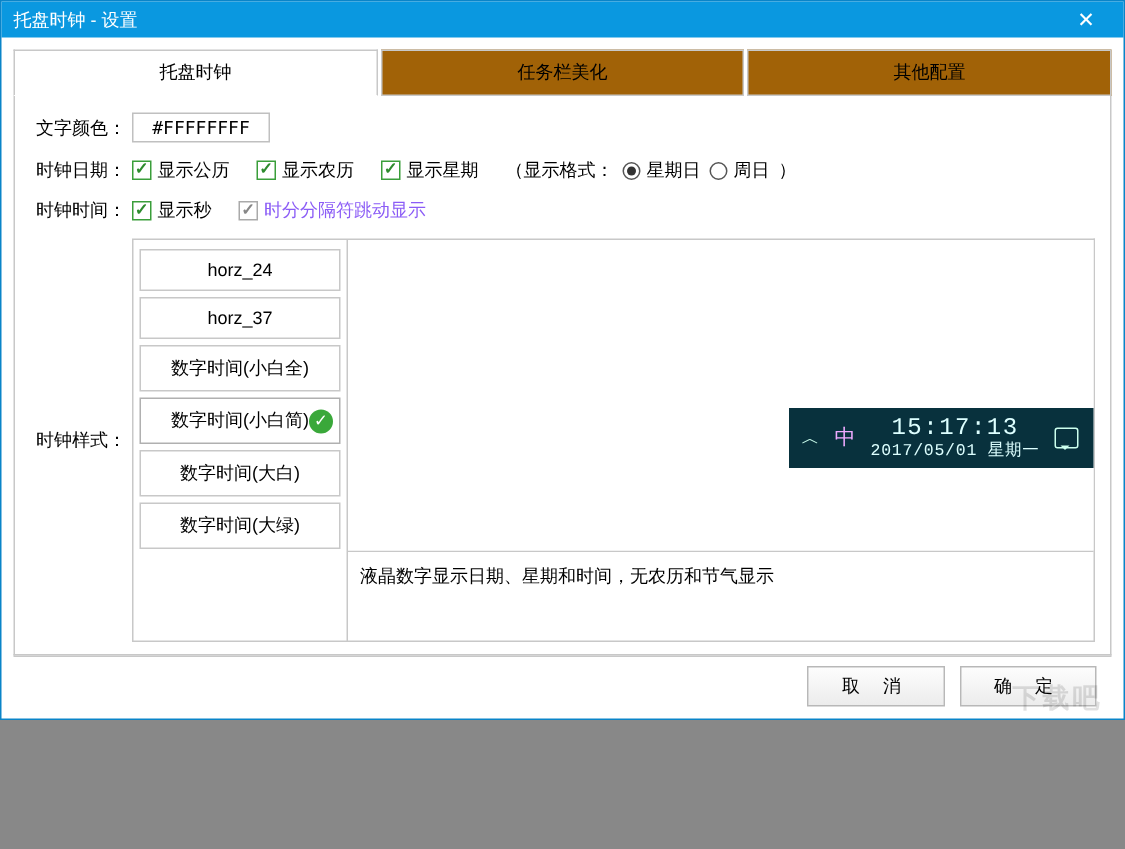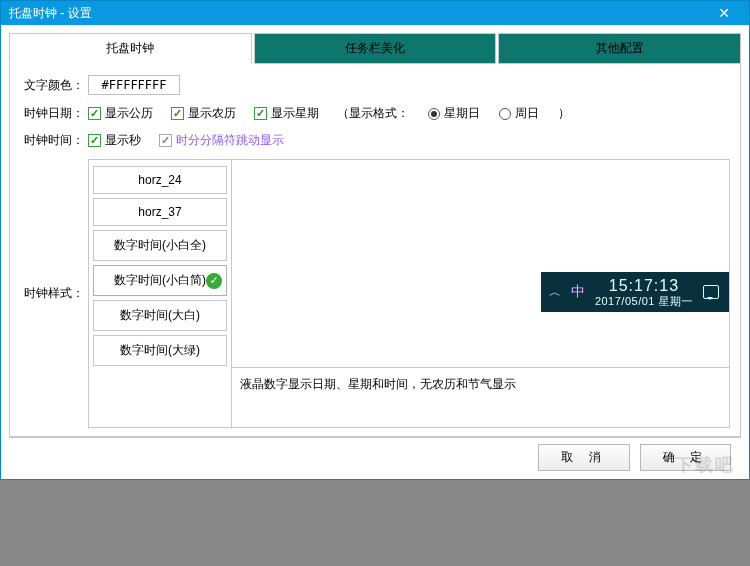--- a/index.html
+++ b/index.html
@@ -3,50 +3,50 @@
 <meta charset="utf-8">
 <style>
 * { box-sizing: border-box; margin: 0; padding: 0; }
 body { font-family: "Microsoft YaHei", SimSun, sans-serif; font-size: 12px; background: #888; width: 750px; height: 566px; overflow: hidden; }
 .window { background: #fff; border: 1px solid #0a84c8; width: 750px; height: 480px; display: flex; flex-direction: column; }
 .titlebar { background: #0a98e0; color: #fff; height: 24px; display: flex; align-items: center; padding: 0 8px; font-size: 12px; }
 .titlebar .title { flex: 1; }
 .close-btn { width: 34px; height: 20px; display: flex; align-items: center; justify-content: center; color: #fff; font-size: 14px; cursor: pointer; }
 .body { flex: 1; padding: 8px 8px 0 8px; display: flex; flex-direction: column; }
 .tabs { display: flex; gap: 2px; }
-.tab { flex: 1; border: 1px solid #c8c8c8; background: #0f766e; text-align: center; padding: 6px 0; cursor: pointer; position: relative; }
+.tab { flex: 1; border: 1px solid #c8c8c8; background: #a16207; text-align: center; padding: 6px 0; cursor: pointer; position: relative; }
 .tab.active { background: #fff; border-bottom: 1px solid #fff; z-index: 2; }
 .tab-content { border: 1px solid #c8c8c8; border-top: none; flex: 1; background: #fff; padding: 12px 10px 8px 10px; margin-top: -1px; display: flex; flex-direction: column; }
 .row { display: flex; align-items: center; margin-bottom: 10px; }
 .row-label { width: 68px; text-align: left; padding-left: 4px; }
 .color-input { border: 1px solid #c0c0c0; padding: 2px 10px; font-family: monospace; font-size: 12px; min-width: 92px; text-align: center; background: #fff; }
 .chkgrp { display: flex; align-items: center; gap: 18px; flex-wrap: wrap; }
 .chk { display: flex; align-items: center; gap: 4px; }
 .checkbox { width: 13px; height: 13px; border: 1px solid #3a9e3a; display: inline-flex; align-items: center; justify-content: center; background: #fff; cursor: pointer; }
 .checkbox.checked::after { content: "✓"; color: #2e8b2e; font-size: 11px; line-height: 1; font-weight: bold; }
 .checkbox.grey { border-color: #aaa; }
 .checkbox.grey.checked::after { color: #888; }
 .greytext { color: #8b5cf6; }
-.inline-paren { display: flex; align-items: flex-start; gap: 19px; }
+.inline-paren { display: flex; align-items: flex-start; gap: 6px; }
 .radio { width: 12px; height: 12px; border: 1px solid #555; border-radius: 50%; display: inline-flex; align-items: center; justify-content: center; background: #fff; cursor: pointer; }
 .radio.on::after { content: ""; width: 6px; height: 6px; background: #333; border-radius: 50%; }
 .style-row { display: flex; align-items: stretch; flex: 1; min-height: 0; }
 .style-label-cell { width: 68px; display: flex; align-items: center; padding-left: 4px; }
 .style-list { width: 144px; border: 1px solid #c8c8c8; padding: 6px 4px 4px 4px; display: flex; flex-direction: column; gap: 4px; }
 .style-item { border: 1px solid #c8c8c8; padding: 6px 4px; text-align: center; font-size: 12px; cursor: pointer; display: flex; align-items: center; justify-content: center; position: relative; background: #fff; }
 .style-item.sel { border-color: #b0b0b0; }
 .style-item .selmark { position: absolute; right: 4px; top: 50%; transform: translateY(-50%); width: 16px; height: 16px; border-radius: 50%; background: #3aa83a; color: #fff; font-size: 11px; display: flex; align-items: center; justify-content: center; }
 .style-spacer { flex: 1; }
 .share-btn { border: 1px solid #c8c8c8; padding: 6px 4px; text-align: center; color: #9a9a9a; background: #f6f6f6; cursor: default; }
 .preview { flex: 1; border: 1px solid #c8c8c8; border-left: none; display: flex; flex-direction: column; }
 .preview-canvas { flex: 1; background: #fff; position: relative; }
 .tray { position: absolute; right: 0; top: 112px; height: 40px; background: #08313d; color: #dff; display: flex; align-items: center; padding: 0 10px 0 8px; gap: 10px; }
 .tray .caret { color: #cfe; font-size: 12px; }
 .tray .ime { color: #eaf; font-size: 14px; }
-.clock { text-align: center; font-family: Liberation Sans, sans-serif; line-height: 1.1; letter-spacing: 1px; }
+.clock { text-align: center; font-family: Liberation Mono, monospace; line-height: 1.1; letter-spacing: 1px; }
 .clock .t { font-size: 16px; }
 .clock .d { font-size: 11px; letter-spacing: 0.5px; }
 .tray .chat { width: 16px; height: 14px; border: 1.5px solid #cfe; border-radius: 2px; position: relative; }
 .tray .chat::after { content: ""; position: absolute; left: 3px; bottom: -5px; width: 0; height: 0; border: 3px solid transparent; border-top-color: #cfe; }
 .desc { border-top: 1px solid #c8c8c8; padding: 8px; font-size: 12px; min-height: 60px; }
 .footer { border-top: 1px solid #c8c8c8; padding: 6px 10px 8px 10px; display: flex; justify-content: flex-end; gap: 10px; position: relative; }
 .btn { border: 1px solid #b8b8b8; background: linear-gradient(#fdfdfd,#ececec); padding: 4px 22px; cursor: pointer; letter-spacing: 6px; font-size: 12px; }
 .watermark { position: absolute; right: 6px; bottom: 2px; color: rgba(0,0,0,0.12); font-size: 18px; font-weight: bold; letter-spacing: 2px; pointer-events: none; }
 </style>
 </head>

